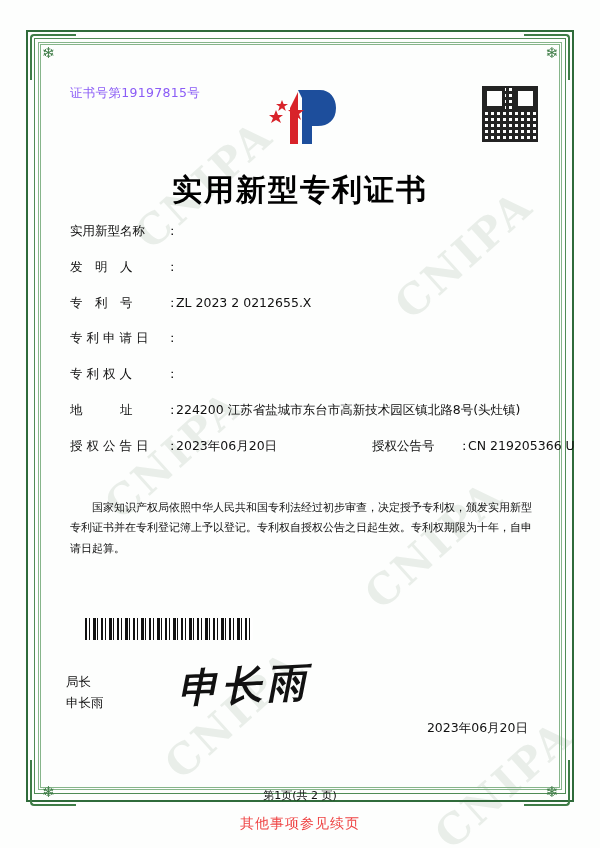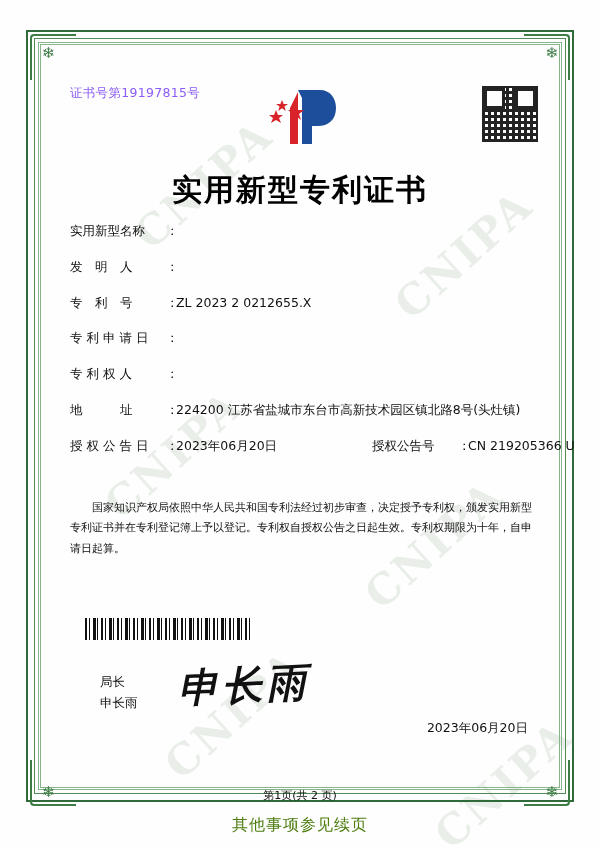--- a/index.html
+++ b/index.html
@@ -183,21 +183,21 @@
     width: 168px; height: 22px;
     background:
       repeating-linear-gradient(90deg,
         #111 0 2px, #fff 2px 4px, #111 4px 5px, #fff 5px 8px,
         #111 8px 11px, #fff 11px 12px, #111 12px 13px, #fff 13px 16px);
   }
 
   
   .sig-label {
     position: absolute;
-    left: 100px; top: 672px;
+    left: 66px; top: 672px;
     font-size: 12.5px;
     line-height: 1.65;
     color: #111;
   }
   .sig-script {
     position: absolute;
     left: 178px; top: 658px;
     font-size: 40px;
     font-family: "DejaVu Serif", "Liberation Serif", serif;
     font-style: italic;
@@ -218,23 +218,23 @@
     left: 0; right: 0; top: 788px;
     text-align: center;
     font-size: 11px;
     color: #111;
   }
 
   .footer-note {
     position: absolute;
     left: 0; right: 0; top: 815px;
     text-align: center;
-    font-size: 16px;
+    font-size: 14px;
     letter-spacing: 1px;
-    color: #4d7c0f;
+    color: #ef4444;
   }
 </style>
 </head>
 <body>
 
 <div class="page">
 
   <div class="watermark wm1">CNIPA</div>
   <div class="watermark wm2">CNIPA</div>
   <div class="watermark wm3">CNIPA</div>

